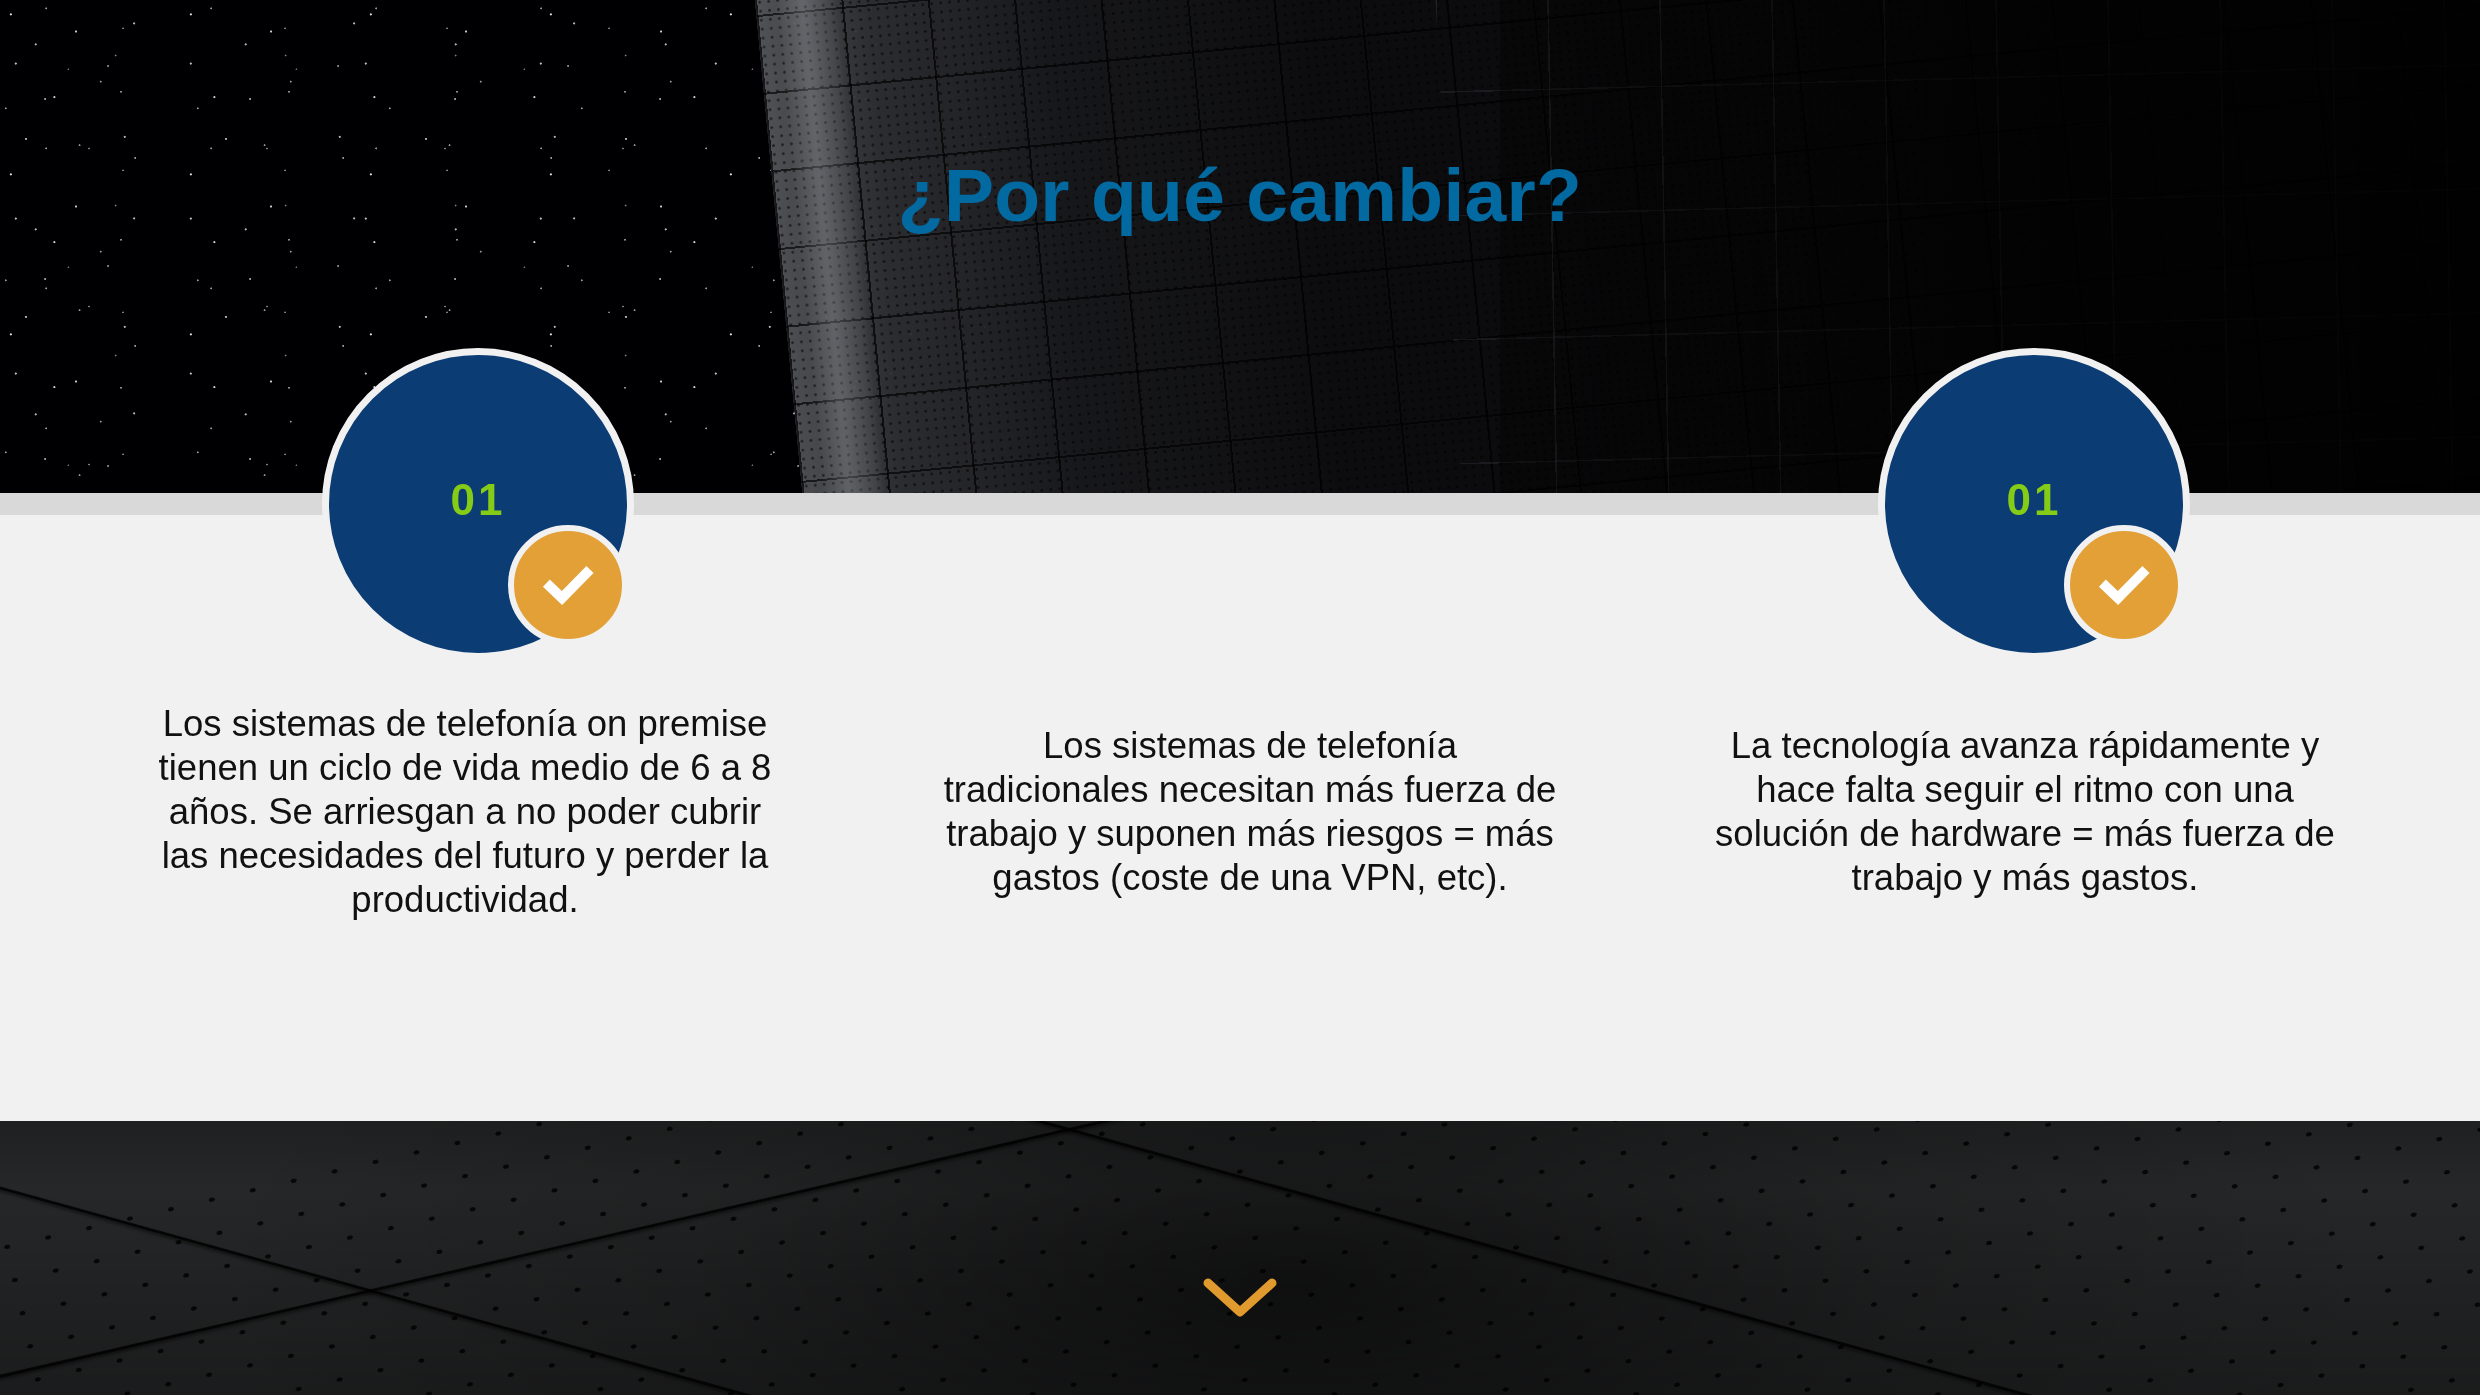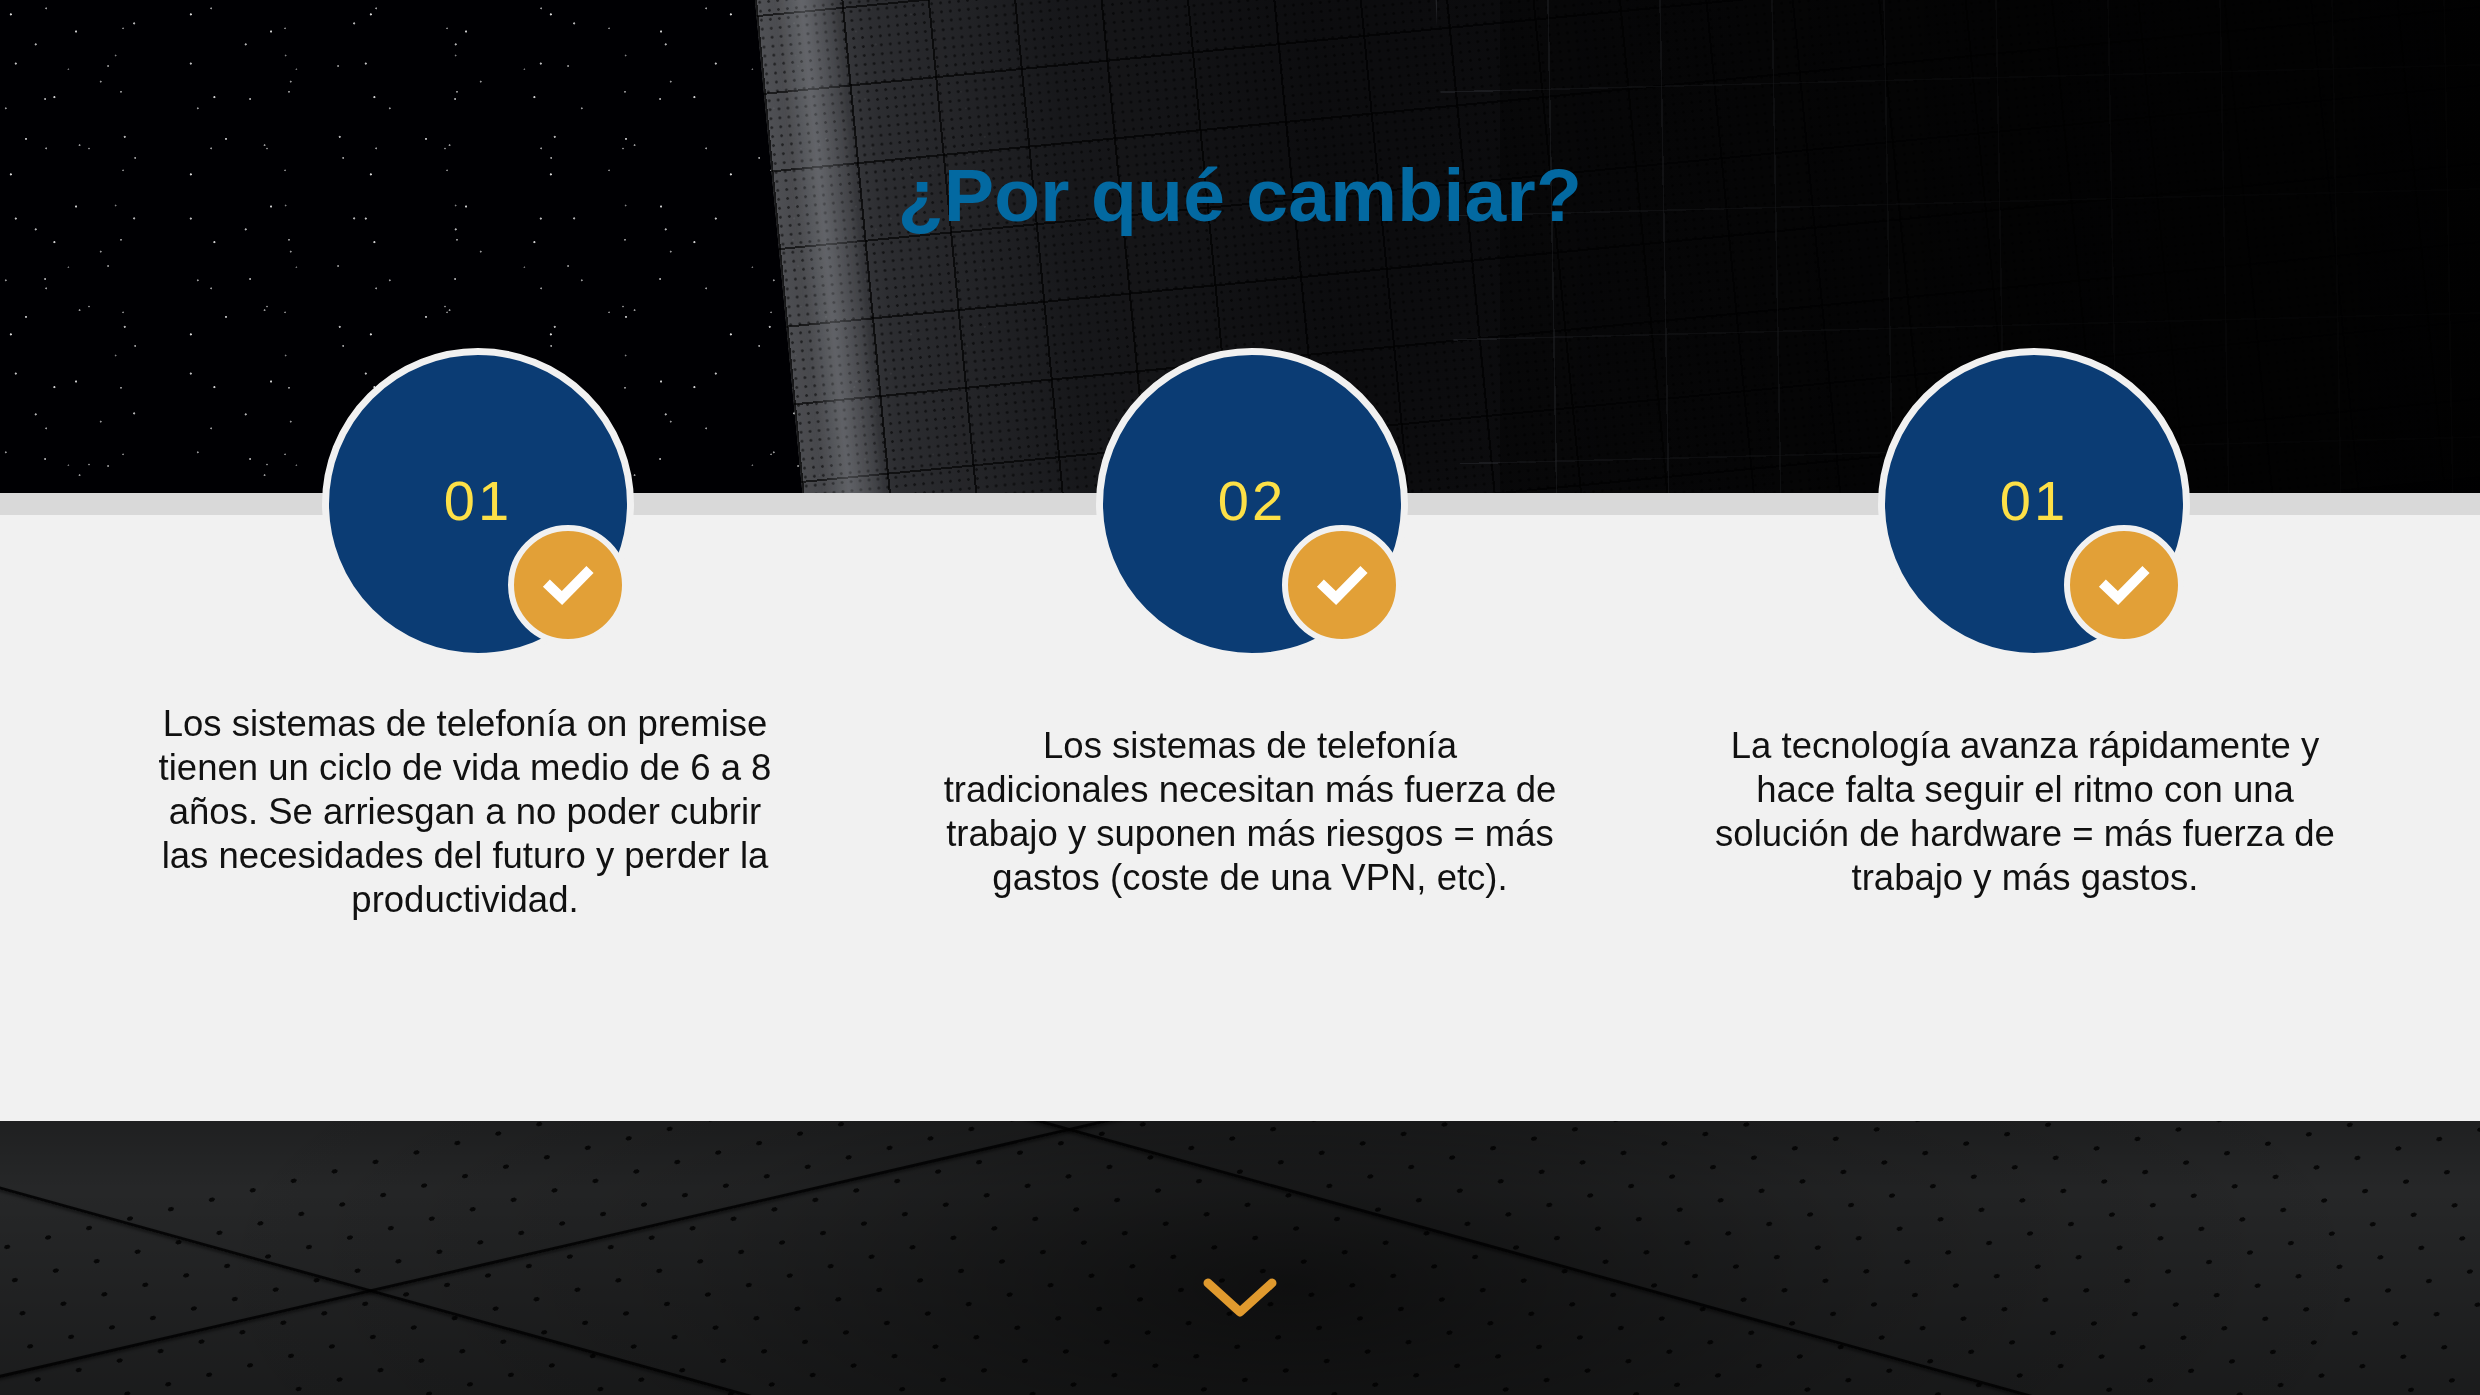--- a/index.html
+++ b/index.html
@@ -179,23 +179,23 @@
     width: 298px; height: 298px;
     border-radius: 50%;
     background: #0b3c74;
     border: 7px solid #f1f1f1;
     box-sizing: content-box;
     display: flex;
     align-items: center;
     justify-content: center;
   }
   .circle-num {
-    color: #fde047;
-    font-size: 56px;
-    font-weight: 400;
+    color: #84cc16;
+    font-size: 44px;
+    font-weight: 700;
     letter-spacing: 3px;
     position: relative;
     top: -4px;
   }
   .check-badge {
     position: absolute;
     width: 108px; height: 108px;
     border-radius: 50%;
     background: #e2a037;
     border: 6px solid #f1f1f1;
@@ -260,42 +260,32 @@
     <div class="circle-main">
       <span class="circle-num">01</span>
     </div>
     <div class="check-badge" style="left:186px; top:177px;">
       <svg width="58" height="58" viewBox="0 0 58 58" aria-hidden="true">
         <path d="M11 30.5 L23 42 L47.5 17" fill="none" stroke="#ffffff" stroke-width="10" stroke-linecap="square" stroke-linejoin="miter"></path>
       </svg>
     </div>
   </div>
 
-  <div class="badge-wrap" style="left:1096px; top:348px; width:312px; height:312px;">
+
+  <div class="badge-wrap" style="left:1878px; top:348px; width:312px; height:312px;">
     <div class="circle-main">
-      <span class="circle-num">02</span>
+      <span class="circle-num">01</span>
     </div>
     <div class="check-badge" style="left:186px; top:177px;">
       <svg width="58" height="58" viewBox="0 0 58 58" aria-hidden="true">
         <path d="M11 30.5 L23 42 L47.5 17" fill="none" stroke="#ffffff" stroke-width="10" stroke-linecap="square" stroke-linejoin="miter"></path>
       </svg>
     </div>
   </div>
 
-  <div class="badge-wrap" style="left:1878px; top:348px; width:312px; height:312px;">
-    <div class="circle-main">
-      <span class="circle-num">01</span>
-    </div>
-    <div class="check-badge" style="left:186px; top:177px;">
-      <svg width="58" height="58" viewBox="0 0 58 58" aria-hidden="true">
-        <path d="M11 30.5 L23 42 L47.5 17" fill="none" stroke="#ffffff" stroke-width="10" stroke-linecap="square" stroke-linejoin="miter"></path>
-      </svg>
-    </div>
-  </div>
-
   <div class="col" style="left:150px; top:702px; width:630px;">Los sistemas de telefonía on premise tienen un ciclo de vida medio de 6 a 8 años. Se arriesgan a no poder cubrir las necesidades del futuro y perder la productividad.</div>
 
   <div class="col" style="left:1715px; top:724px; width:620px;">La tecnología avanza rápidamente y hace falta seguir el ritmo con una solución de hardware = más fuerza de trabajo y más gastos.</div>
 
   <div class="col" style="left:940px; top:724px; width:620px;">Los sistemas de telefonía tradicionales necesitan más fuerza de trabajo y suponen más riesgos = más gastos (coste de una VPN, etc).</div>
 
   <div class="chevron">
     <svg width="80" height="46" viewBox="0 0 80 46" aria-hidden="true">
       <path d="M8 8 L40 37 L72 8" fill="none" stroke="#e09a2e" stroke-width="9" stroke-linecap="round" stroke-linejoin="round"></path>
     </svg>

